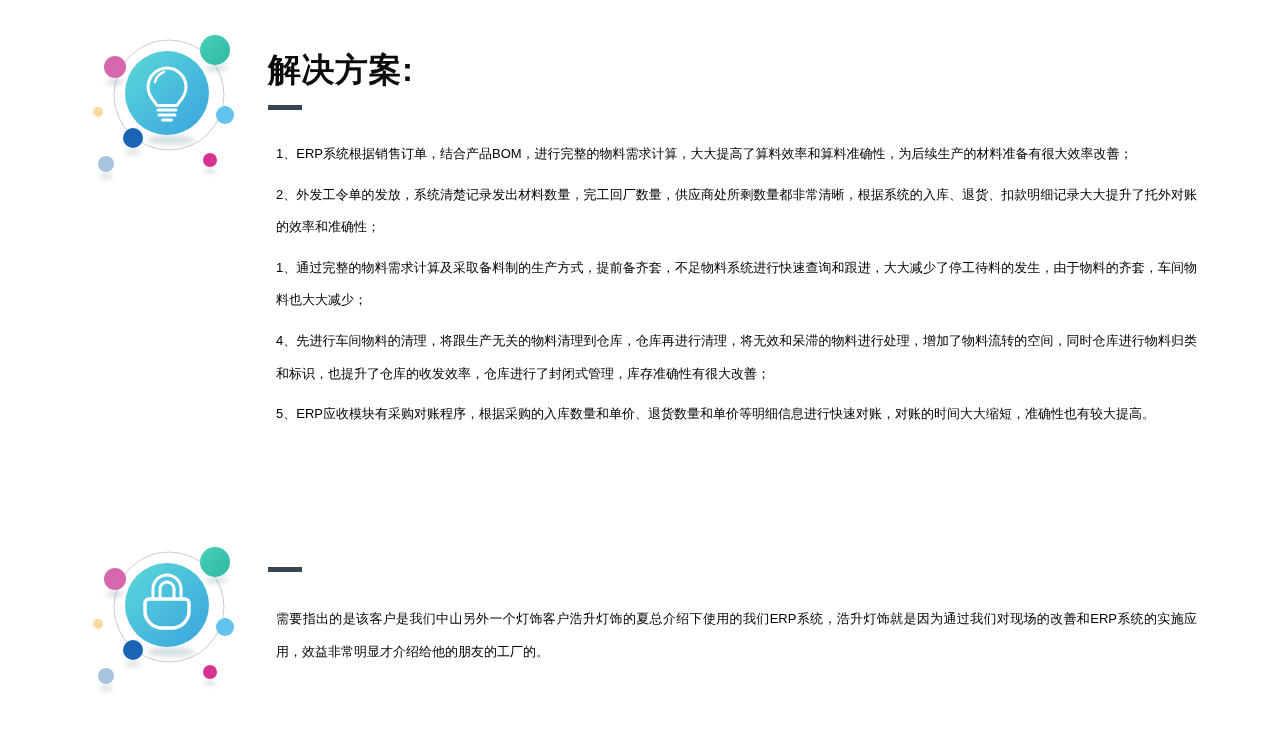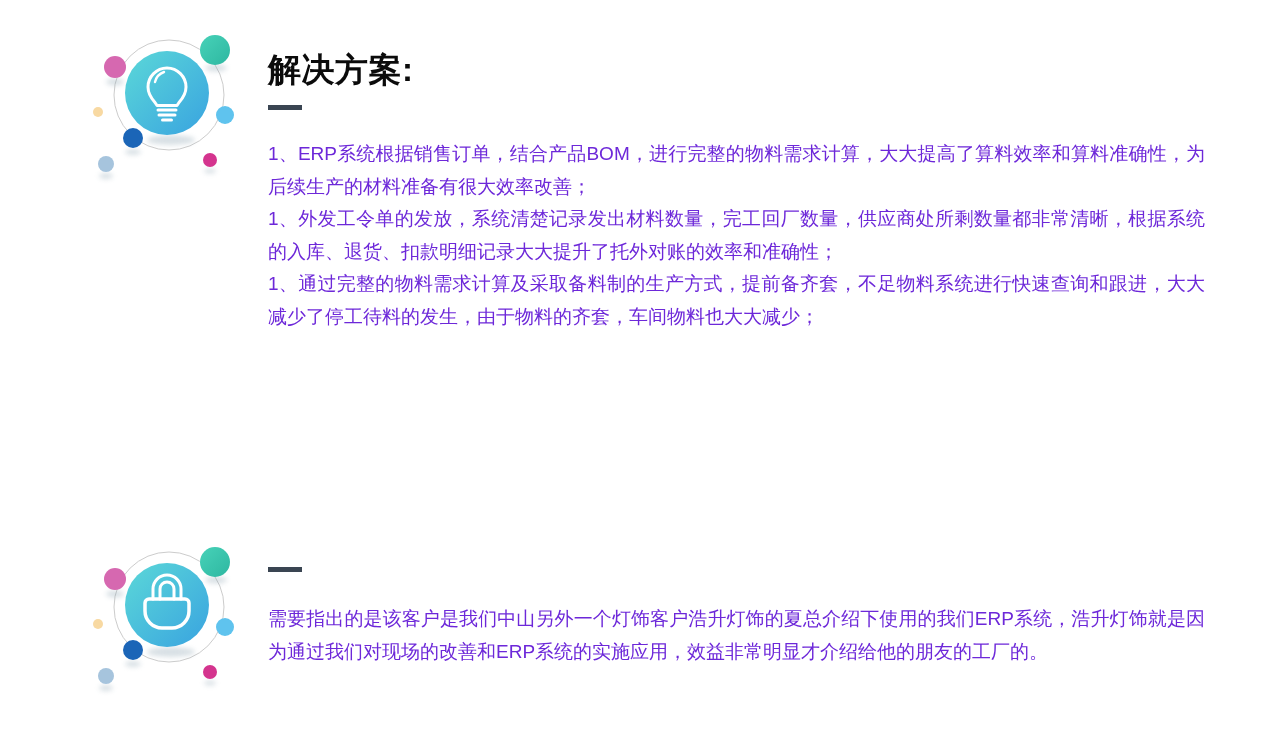--- a/index.html
+++ b/index.html
@@ -40,24 +40,24 @@
   }
   .title-dash {
     width: 34px;
     height: 5px;
     background: #3a4552;
     margin-top: 17px;
   }
   .paragraphs { margin-top: 28px; }
   .paragraphs-2 { margin-top: 31px; }
   .paragraphs p {
-    margin: 0;
-    font-size: 19px;
+    margin: 8px;
+    font-size: 13px;
     line-height: 32.6px;
-    color: #6d28d9;
+    color: #000000;
     text-align: justify;
   }
 </style>
 </head>
 <body>
 
 <div class="page">
 
   <div class="icon-cluster cluster-1">
     <svg width="165" height="172" viewBox="0 0 165 172">
@@ -101,22 +101,24 @@
         <circle cx="21" cy="139" r="8" fill="#a6c4dd"></circle>
       </g>
     </svg>
   </div>
 
   <div class="section-content content-1">
     <h2 class="section-title">解决方案:</h2>
     <div class="title-dash"></div>
     <div class="paragraphs">
       <p>1、ERP系统根据销售订单，结合产品BOM，进行完整的物料需求计算，大大提高了算料效率和算料准确性，为后续生产的材料准备有很大效率改善；</p>
-      <p>1、外发工令单的发放，系统清楚记录发出材料数量，完工回厂数量，供应商处所剩数量都非常清晰，根据系统的入库、退货、扣款明细记录大大提升了托外对账的效率和准确性；</p>
+      <p>2、外发工令单的发放，系统清楚记录发出材料数量，完工回厂数量，供应商处所剩数量都非常清晰，根据系统的入库、退货、扣款明细记录大大提升了托外对账的效率和准确性；</p>
       <p>1、通过完整的物料需求计算及采取备料制的生产方式，提前备齐套，不足物料系统进行快速查询和跟进，大大减少了停工待料的发生，由于物料的齐套，车间物料也大大减少；</p>
+      <p>4、先进行车间物料的清理，将跟生产无关的物料清理到仓库，仓库再进行清理，将无效和呆滞的物料进行处理，增加了物料流转的空间，同时仓库进行物料归类和标识，也提升了仓库的收发效率，仓库进行了封闭式管理，库存准确性有很大改善；</p>
+      <p>5、ERP应收模块有采购对账程序，根据采购的入库数量和单价、退货数量和单价等明细信息进行快速对账，对账的时间大大缩短，准确性也有较大提高。</p>
     </div>
   </div>
 
   <div class="icon-cluster cluster-2">
     <svg width="165" height="172" viewBox="0 0 165 172">
       <defs>
         <linearGradient id="gMain2" x1="0" y1="0" x2="1" y2="1">
           <stop offset="0" stop-color="#5bd8d8"></stop>
           <stop offset="1" stop-color="#39a3e0"></stop>
         </linearGradient>

